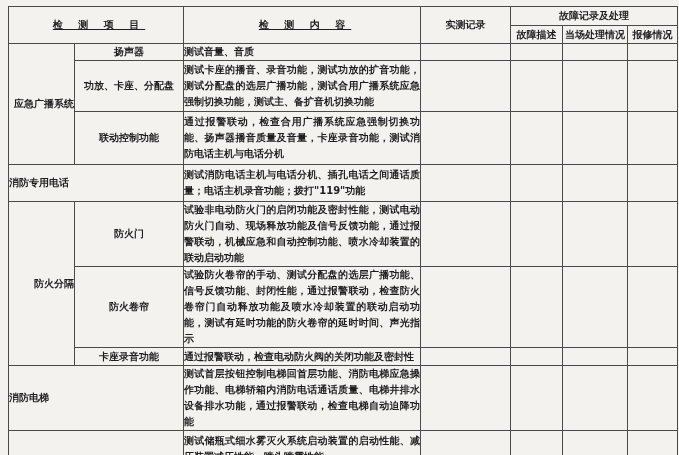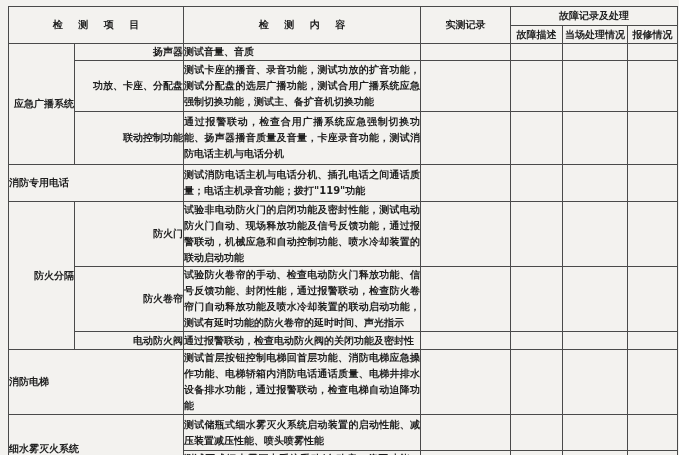--- a/index.html
+++ b/index.html
@@ -26,33 +26,33 @@
     font-weight:bold;
     color:#1f1f1f;
     font-size:10px;
     vertical-align:middle;
     overflow:hidden;
   }
   .insp th{
     text-align:center;
     font-weight:bold;
   }
-  .hdr-spaced{letter-spacing:6px;text-indent:6px;}
+  .hdr-spaced{letter-spacing:6px;text-indent:6px;text-decoration:underline;}
   .group-cell{
     text-align:right;
     font-size:10px;
     padding:0 2px;
   }
   .group-merged{
     text-align:left;
     padding-left:7px;
     margin-left:28px;
   }
   .sub-cell{
-    text-align:right;
+    text-align:center;
     padding-left:7px;
     padding-right:3px;
     font-size:10px;
   }
   .content-cell{
     text-align:justify;
     font-size:9.5px;
     line-height:16px;
     padding:2px 4px 2px 6px;
   }
@@ -125,28 +125,28 @@
       <td rowspan="3" class="group-cell">防火分隔</td>
       <td class="sub-cell">防火门</td>
       <td class="content-cell">试验非电动防火门的启闭功能及密封性能，测试电动防火门自动、现场释放功能及信号反馈功能，通过报警联动，机械应急和自动控制功能、喷水冷却装置的联动启动功能</td>
       <td class="blank-cell"></td>
       <td class="blank-cell"></td>
       <td class="blank-cell"></td>
       <td class="blank-cell"></td>
     </tr>
     <tr style="height:64px">
       <td class="sub-cell">防火卷帘</td>
-      <td class="content-cell">试验防火卷帘的手动、检查电动防火门释放功能、信号反馈功能、封闭性能，通过报警联动，检查防火卷帘门自动释放功能及喷水冷却装置的联动启动功能，测试有延时功能的防火卷帘的延时时间、声光指示</td>
+      <td class="content-cell">试验防火卷帘的手动、测试分配盘的选层广播功能、信号反馈功能、封闭性能，通过报警联动，检查防火卷帘门自动释放功能及喷水冷却装置的联动启动功能，测试有延时功能的防火卷帘的延时时间、声光指示</td>
       <td class="blank-cell"></td>
       <td class="blank-cell"></td>
       <td class="blank-cell"></td>
       <td class="blank-cell"></td>
     </tr>
     <tr style="height:18px">
-      <td class="sub-cell">电动防火阀</td>
+      <td class="sub-cell">卡座录音功能</td>
       <td class="content-cell">通过报警联动，检查电动防火阀的关闭功能及密封性</td>
       <td class="blank-cell"></td>
       <td class="blank-cell"></td>
       <td class="blank-cell"></td>
       <td class="blank-cell"></td>
     </tr>
 
     <tr style="height:57px">
       <td colspan="2" class="group-cell group-merged">消防电梯</td>
       <td class="content-cell">测试首层按钮控制电梯回首层功能、消防电梯应急操作功能、电梯轿箱内消防电话通话质量、电梯井排水设备排水功能，通过报警联动，检查电梯自动迫降功能</td>

